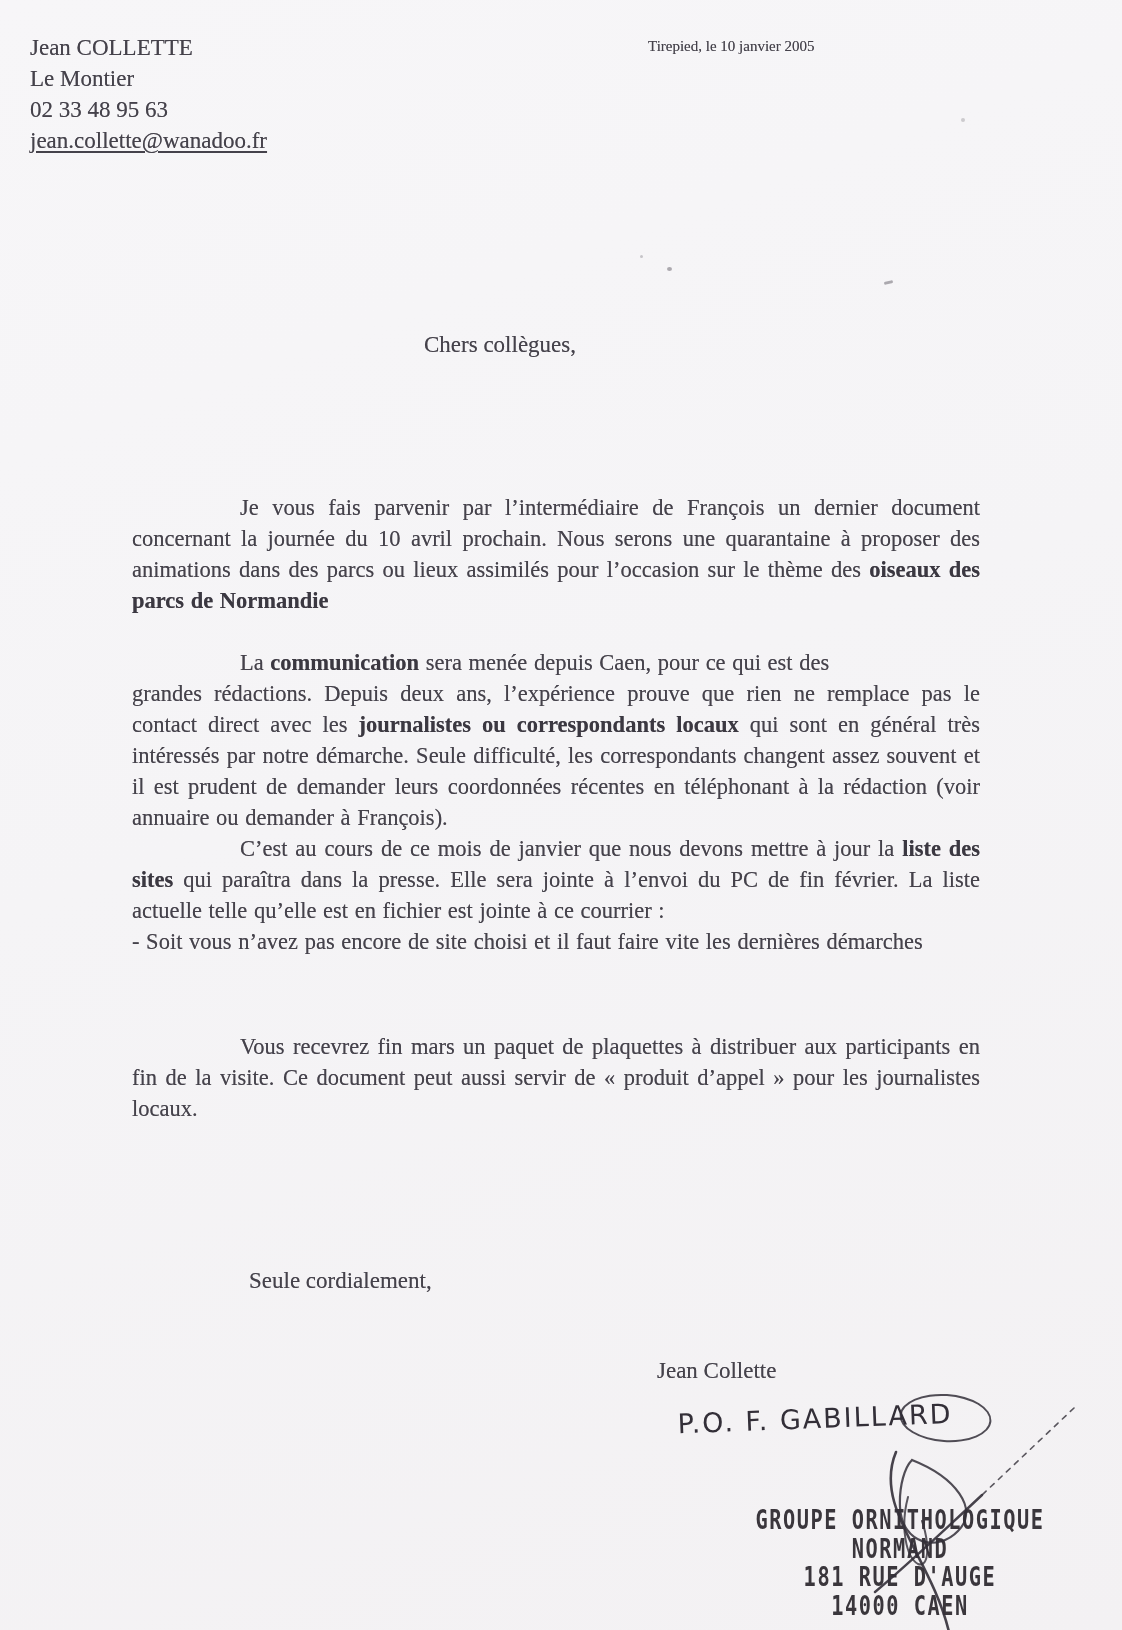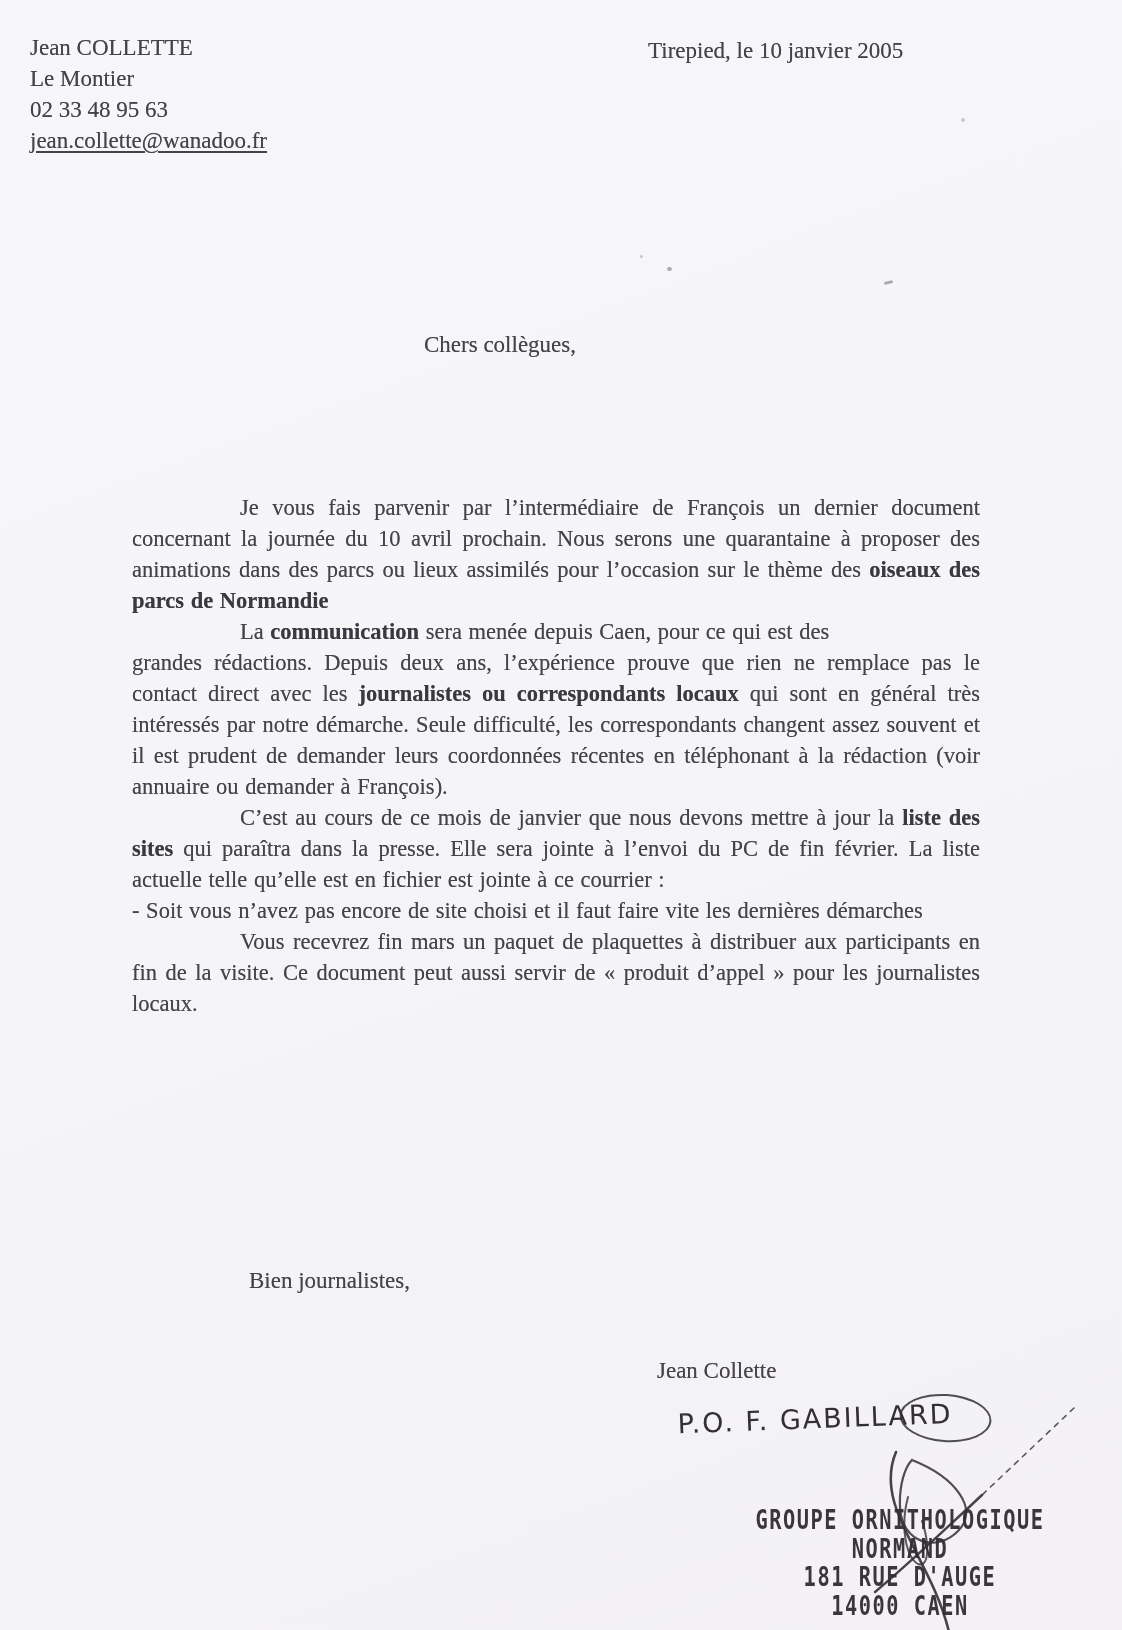--- a/index.html
+++ b/index.html
@@ -14,32 +14,32 @@
     font-family:"Liberation Serif", serif;
     color:var(--ink);
   }
   .txt{ text-shadow:0 0 0.6px rgba(64,61,70,.55); }
 
   
   .sender{ position:absolute; left:30px; top:32px; font-size:23px; line-height:31px; }
   .sender .email{ text-decoration:underline; text-underline-offset:3px;text-align:center; }
 
   
-  .date{ position:absolute; left:648px; top:38px; font-size:23px; }
+  .date{ position:absolute; left:648px; top:38px; font-size:15px; }
 
   
   .salutation{ position:absolute; left:424px; top:332px; font-size:23px; }
 
   
   .body-block{ position:absolute; left:132px; top:492px; width:848px;
     font-size:22.5px; line-height:31px; word-spacing:1px; hyphens:none; }
   .para{ margin:0; text-align:justify; }
   .indent{ text-indent:108px; }
-  .sp1{ }
-  .sp2{ }
+  .sp1{ margin-top:31px; }
+  .sp2{ margin-top:74px; }
   .b{ font-weight:bold; color:#3b3841; }
 
   
   .closing{ position:absolute; left:249px; top:1268px; font-size:23px; }
   .typed-name{ position:absolute; left:657px; top:1358px; font-size:23px; }
 
   .hand{
     position:absolute; left:678px; top:1402px; width:330px; height:60px;
     font-family:"DejaVu Sans", sans-serif; font-size:27px; color:var(--pen-ink);
     letter-spacing:2px; transform:rotate(-2.2deg); white-space:nowrap;
@@ -86,21 +86,21 @@
   <div class="salutation txt">Chers collègues,</div>
 
   <div class="body-block txt">
     <p class="para indent"><span>Je vous fais parvenir par l’intermédiaire de François un dernier document concernant la journée du 10 avril prochain. Nous serons une quarantaine à proposer des animations dans des parcs ou lieux assimilés pour l’occasion sur le thème des </span><span class="b">oiseaux des parcs de Normandie</span></p>
     <p class="para indent sp1"><span>La </span><span class="b">communication</span><span> sera menée depuis Caen, pour ce qui est des</span><br><span>grandes rédactions. Depuis deux ans, l’expérience prouve que rien ne remplace pas le contact direct avec les </span><span class="b">journalistes ou correspondants locaux</span><span> qui sont en général très intéressés par notre démarche. Seule difficulté, les correspondants changent assez souvent et il est prudent de demander leurs coordonnées récentes en téléphonant à la rédaction (voir annuaire ou demander à François).</span></p>
     <p class="para indent"><span>C’est au cours de ce mois de janvier que nous devons mettre à jour la </span><span class="b">liste  des sites</span><span> qui paraîtra dans la presse. Elle sera jointe à l’envoi du PC de fin février. La liste actuelle telle qu’elle est en fichier est jointe à ce courrier :</span></p>
     <p class="para"><span>- Soit vous n’avez pas encore de site choisi et il faut faire vite les dernières démarches</span></p>
     <p class="para indent sp2"><span>Vous recevrez fin mars un paquet de plaquettes à distribuer aux participants en fin de la visite. Ce document peut aussi servir de « produit d’appel » pour les journalistes locaux.</span></p>
   </div>
 
-  <div class="closing txt">Bien journalistes,</div>
+  <div class="closing txt">Seule cordialement,</div>
 
   <div class="typed-name txt">Jean Collette</div>
 
   <div class="hand">
     <span>P.O.  F. GABILLARD</span>
     <span class="hand-ellipse"></span>
   </div>
 
   <div class="stamp">
     <div>GROUPE ORNITHOLOGIQUE</div>

